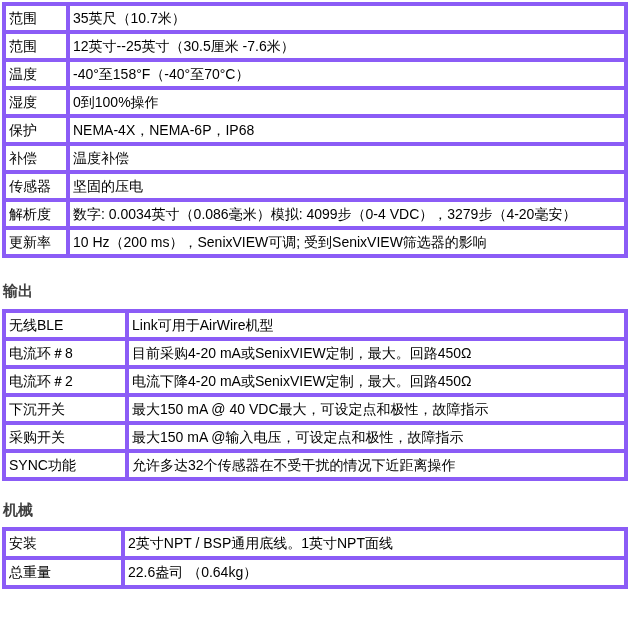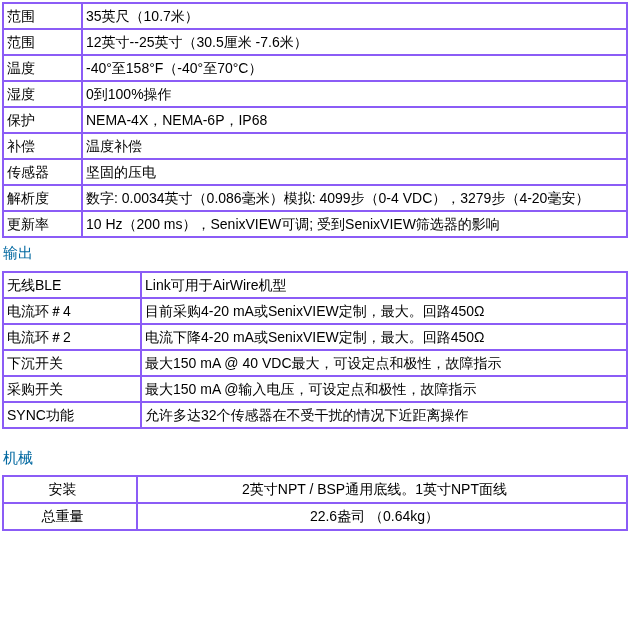--- a/index.html
+++ b/index.html
@@ -14,40 +14,40 @@
     box-sizing: border-box;
     font-family: "Liberation Sans", "DejaVu Sans", sans-serif;
     color: #000000;
   }
   table.spec {
     border-collapse: collapse;
     table-layout: fixed;
     width: 626px;
   }
   table.spec td {
-    border: 2px solid #8b5cf6;
+    border: 4px solid #8b5cf6;
     font-size: 14px;
     line-height: 17px;
     height: 24px;
-    padding: 0 18px 0 3px;
+    padding: 0 1px 0 3px;
     vertical-align: middle;
     white-space: nowrap;
     overflow: hidden;
     color: #000000;
   }
-  table#mech-table td { height: 25px; text-align: center; }
+  table#mech-table td { height: 25px; }
   #spec-table .col-label { width: 56px; }
   #output-table .col-label { width: 115px; }
   #mech-table .col-label { width: 111px; }
   h2.section-heading {
     font-size: 15px;
     line-height: 18px;
-    font-weight: normal;
-    color: #0369a1;
-    margin: 6px 0 9px 1px;
+    font-weight: bold;
+    color: #404040;
+    margin: 24px 0 9px 1px;
   }
   h2#mech-heading { margin-top: 20px; margin-bottom: 8px; }
 </style>
 </head>
 <body>
 
 <table class="spec" id="spec-table">
   <tbody>
     <tr>
       <td class="col-label">范围</td>
@@ -90,21 +90,21 @@
 
 <h2 class="section-heading" id="output-heading">输出</h2>
 
 <table class="spec" id="output-table">
   <tbody>
     <tr>
       <td class="col-label">无线BLE</td>
       <td>Link可用于AirWire机型</td>
     </tr>
     <tr>
-      <td class="col-label">电流环＃4</td>
+      <td class="col-label">电流环＃8</td>
       <td>目前采购4-20 mA或SenixVIEW定制，最大。回路450Ω</td>
     </tr>
     <tr>
       <td class="col-label">电流环＃2</td>
       <td>电流下降4-20 mA或SenixVIEW定制，最大。回路450Ω</td>
     </tr>
     <tr>
       <td class="col-label">下沉开关</td>
       <td>最大150 mA @ 40 VDC最大，可设定点和极性，故障指示</td>
     </tr>

